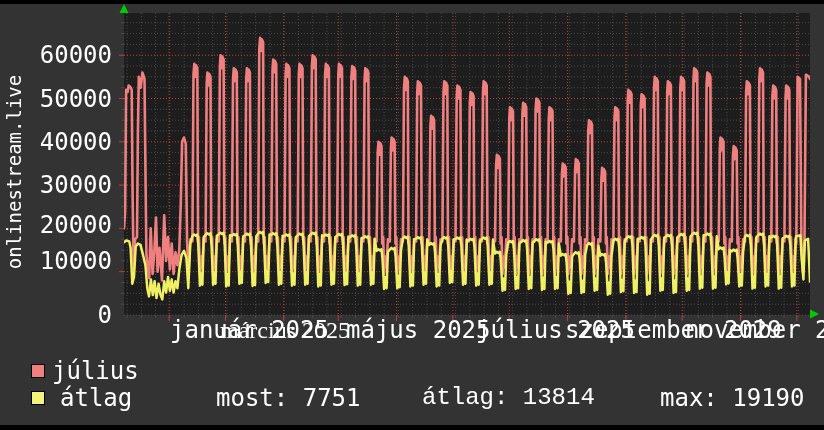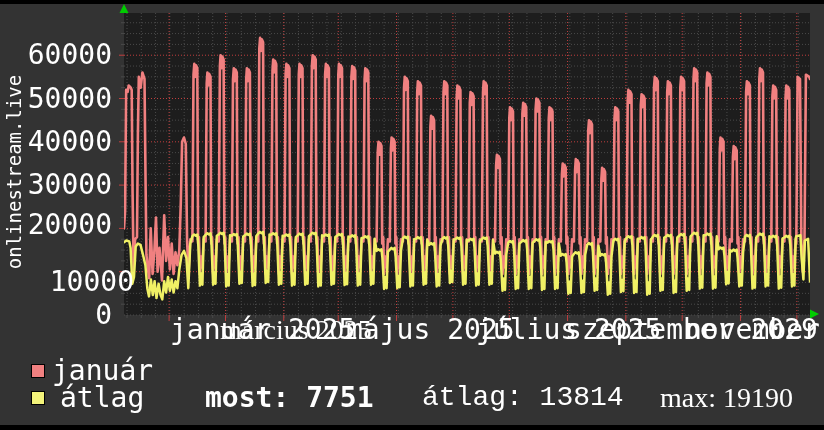--- a/index.html
+++ b/index.html
@@ -4,21 +4,21 @@
 <style>
   html,body{margin:0;padding:0;}
   body{
     width:824px;height:430px;position:relative;overflow:hidden;
     background:#000000;
     font-family:"DejaVu Sans Mono","Liberation Mono",monospace;
     color:#ffffff;
   }
   .panel{position:absolute;left:0;top:4px;width:824px;height:421px;background:#333333;}
   svg{position:absolute;left:0;top:0;}
-  .txt{position:absolute;font-size:28px;line-height:22px;white-space:pre;color:#ffffff;}
+  .txt{position:absolute;font-size:24px;line-height:22px;white-space:pre;color:#ffffff;}
   .ytick{width:112px;left:0;text-align:right;}
   .ylab{
     position:absolute;left:-96px;top:161px;width:220px;height:22px;
     font-size:19px;line-height:22px;text-align:center;white-space:pre;
     transform:rotate(-90deg);color:#ffffff;
   }
   .swatch{position:absolute;width:14px;height:14px;border:1px solid #000;box-sizing:border-box;}
 </style>
 </head>
 <body>
@@ -209,36 +209,36 @@
     <g clip-path="url(#pc)">
       <polyline points="124.0,228.4 125.1,211.1 126.1,89.9 127.6,92.0 128.7,85.5 130.8,87.7 131.7,89.9 132.6,193.8 133.6,269.5 135.1,239.2 137.0,237.1 137.9,133.2 138.8,76.9 140.7,87.7 142.4,72.5 144.5,79.0 145.6,185.1 146.4,254.4 147.7,267.4 149.2,278.2 150.7,228.4 152.6,273.9 154.3,252.2 156.0,217.6 157.6,271.7 159.5,247.9 162.0,280.4 164.2,215.4 166.1,260.9 168.0,237.1 169.9,269.5 171.7,243.6 173.6,273.9 175.5,252.2 177.4,265.2 179.3,250.1 180.8,202.4 182.1,141.8 184.0,137.5 185.8,144.0 187.1,241.4 188.5,273.9 190.3,239.2 192.4,241.4 193.5,74.7 194.3,63.9 195.2,76.9 196.0,65.2 197.3,68.2 198.1,243.6 199.0,237.1 199.9,273.9 201.1,256.5 202.2,267.4 203.7,239.2 205.6,241.4 206.7,83.4 207.4,72.5 208.4,85.5 209.1,73.8 210.5,76.9 211.2,243.6 212.1,237.1 213.1,273.9 214.2,256.5 215.3,267.4 216.8,239.2 218.7,241.4 219.9,66.0 220.6,55.2 221.5,68.2 222.3,56.5 223.6,59.5 224.4,243.6 225.3,237.1 226.2,273.9 227.4,256.5 228.5,267.4 230.0,239.2 231.9,241.4 233.0,79.0 233.8,68.2 234.7,81.2 235.5,69.5 236.8,72.5 237.5,243.6 238.5,237.1 239.4,273.9 240.5,256.5 241.7,267.4 243.2,239.2 245.0,241.4 246.2,79.0 246.9,68.2 247.9,81.2 248.6,69.5 249.9,72.5 250.7,243.6 251.6,237.1 252.6,273.9 253.7,256.5 254.8,267.4 256.3,239.2 258.2,241.4 259.3,48.7 260.1,37.9 261.0,50.9 261.8,39.2 263.1,42.2 263.8,243.6 264.8,237.1 265.7,273.9 266.8,256.5 268.0,267.4 269.5,239.2 271.3,241.4 272.5,70.4 273.2,59.5 274.2,72.5 274.9,60.8 276.2,63.9 277.0,243.6 277.9,237.1 278.9,273.9 280.0,256.5 281.1,267.4 282.6,239.2 284.5,241.4 285.6,74.7 286.4,63.9 287.3,76.9 288.1,65.2 289.4,68.2 290.1,243.6 291.1,237.1 292.0,273.9 293.2,256.5 294.3,267.4 295.8,239.2 297.7,241.4 298.8,74.7 299.5,63.9 300.5,76.9 301.2,65.2 302.5,68.2 303.3,243.6 304.2,237.1 305.2,273.9 306.3,256.5 307.4,267.4 308.9,239.2 310.8,241.4 311.9,66.0 312.7,55.2 313.6,68.2 314.4,56.5 315.7,59.5 316.5,243.6 317.4,237.1 318.3,273.9 319.5,256.5 320.6,267.4 322.1,239.2 324.0,241.4 325.1,74.7 325.9,63.9 326.8,76.9 327.5,65.2 328.9,68.2 329.6,243.6 330.6,237.1 331.5,273.9 332.6,256.5 333.7,267.4 335.3,239.2 337.1,241.4 338.3,74.7 339.0,63.9 339.9,76.9 340.7,65.2 342.0,68.2 342.8,243.6 343.7,237.1 344.6,273.9 345.8,256.5 346.9,267.4 348.4,239.2 350.3,241.4 351.4,76.9 352.2,66.0 353.1,79.0 353.9,67.3 355.2,70.4 355.9,243.6 356.9,237.1 357.8,273.9 358.9,256.5 360.1,267.4 361.6,239.2 363.4,241.4 364.6,79.0 365.3,68.2 366.3,81.2 367.0,69.5 368.3,72.5 369.1,243.6 370.0,237.1 371.0,273.9 372.1,256.5 373.2,267.4 374.7,239.2 376.6,241.4 377.7,152.6 378.5,141.8 379.4,154.8 380.2,143.1 381.5,146.1 382.2,243.6 383.2,237.1 384.1,273.9 385.2,256.5 386.4,267.4 387.9,239.2 389.8,241.4 390.9,148.3 391.6,137.5 392.6,150.5 393.3,138.8 394.6,141.8 395.4,243.6 396.3,237.1 397.3,273.9 398.4,256.5 399.5,267.4 401.0,239.2 402.9,241.4 404.0,87.7 404.8,76.9 405.7,89.9 406.5,78.2 407.8,81.2 408.5,243.6 409.5,237.1 410.4,273.9 411.6,256.5 412.7,267.4 414.2,239.2 416.1,241.4 417.2,92.0 417.9,81.2 418.9,94.2 419.6,82.5 421.0,85.5 421.7,243.6 422.6,237.1 423.6,273.9 424.7,256.5 425.8,267.4 427.3,239.2 429.2,241.4 430.4,126.7 431.1,115.8 432.0,128.8 432.8,117.1 434.1,120.2 434.9,243.6 435.8,237.1 436.7,273.9 437.9,256.5 439.0,267.4 440.5,239.2 442.4,241.4 443.5,92.0 444.3,81.2 445.2,94.2 446.0,82.5 447.3,85.5 448.0,243.6 449.0,237.1 449.9,273.9 451.0,256.5 452.2,267.4 453.7,239.2 455.5,241.4 456.7,96.3 457.4,85.5 458.4,98.5 459.1,86.8 460.4,89.9 461.2,243.6 462.1,237.1 463.1,273.9 464.2,256.5 465.3,267.4 466.8,239.2 468.7,241.4 469.8,102.8 470.6,92.0 471.5,105.0 472.3,93.3 473.6,96.3 474.3,243.6 475.3,237.1 476.2,273.9 477.3,256.5 478.5,267.4 480.0,239.2 481.8,241.4 483.0,92.0 483.7,81.2 484.7,94.2 485.4,82.5 486.7,85.5 487.5,243.6 488.4,237.1 489.4,273.9 490.5,256.5 491.6,267.4 493.1,239.2 495.0,241.4 496.1,165.6 496.9,154.8 497.8,167.8 498.6,156.1 499.9,159.1 500.6,243.6 501.6,237.1 502.5,273.9 503.6,256.5 504.8,267.4 506.3,239.2 508.2,241.4 509.3,118.0 510.0,107.2 511.0,120.2 511.7,108.5 513.0,111.5 513.8,243.6 514.7,237.1 515.7,273.9 516.8,256.5 517.9,267.4 519.4,239.2 521.3,241.4 522.4,113.7 523.2,102.8 524.1,115.8 524.9,104.1 526.2,107.2 527.0,243.6 527.9,237.1 528.8,273.9 530.0,256.5 531.1,267.4 532.6,239.2 534.5,241.4 535.6,109.3 536.4,98.5 537.3,111.5 538.0,99.8 539.4,102.8 540.1,243.6 541.1,237.1 542.0,273.9 543.1,256.5 544.2,267.4 545.7,239.2 547.6,241.4 548.8,118.0 549.5,107.2 550.4,120.2 551.2,108.5 552.5,111.5 553.3,243.6 554.2,237.1 555.1,273.9 556.3,256.5 557.4,267.4 558.9,239.2 560.8,241.4 561.9,174.3 562.7,163.5 563.6,176.4 564.4,164.8 565.7,167.8 566.4,243.6 567.4,237.1 568.3,273.9 569.4,256.5 570.6,267.4 572.1,239.2 573.9,241.4 575.1,170.0 575.8,159.1 576.8,172.1 577.5,160.4 578.8,163.5 579.6,243.6 580.5,237.1 581.5,273.9 582.6,256.5 583.7,267.4 585.2,239.2 587.1,241.4 588.2,131.0 589.0,120.2 589.9,133.2 590.7,121.5 592.0,124.5 592.7,243.6 593.7,237.1 594.6,273.9 595.7,256.5 596.9,267.4 598.4,239.2 600.3,241.4 601.4,178.6 602.1,167.8 603.1,180.8 603.8,169.1 605.1,172.1 605.9,243.6 606.8,237.1 607.8,273.9 608.9,256.5 610.0,267.4 611.5,239.2 613.4,241.4 614.5,118.0 615.3,107.2 616.2,120.2 617.0,108.5 618.3,111.5 619.0,243.6 620.0,237.1 620.9,273.9 622.1,256.5 623.2,267.4 624.7,239.2 626.6,241.4 627.7,100.7 628.4,89.9 629.4,102.8 630.1,91.2 631.5,94.2 632.2,243.6 633.1,237.1 634.1,273.9 635.2,256.5 636.3,267.4 637.8,239.2 639.7,241.4 640.8,105.0 641.6,94.2 642.5,107.2 643.3,95.5 644.6,98.5 645.4,243.6 646.3,237.1 647.2,273.9 648.4,256.5 649.5,267.4 651.0,239.2 652.9,241.4 654.0,87.7 654.8,76.9 655.7,89.9 656.4,78.2 657.8,81.2 658.5,243.6 659.5,237.1 660.4,273.9 661.5,256.5 662.7,267.4 664.2,239.2 666.0,241.4 667.2,92.0 667.9,81.2 668.9,94.2 669.6,82.5 670.9,85.5 671.7,243.6 672.6,237.1 673.6,273.9 674.7,256.5 675.8,267.4 677.3,239.2 679.2,241.4 680.3,87.7 681.1,76.9 682.0,89.9 682.8,78.2 684.1,81.2 684.8,243.6 685.8,237.1 686.7,273.9 687.8,256.5 689.0,267.4 690.5,239.2 692.3,241.4 693.5,79.0 694.2,68.2 695.2,81.2 695.9,69.5 697.2,72.5 698.0,243.6 698.9,237.1 699.9,273.9 701.0,256.5 702.1,267.4 703.6,239.2 705.5,241.4 706.6,83.4 707.4,72.5 708.3,85.5 709.1,73.8 710.4,76.9 711.1,243.6 712.1,237.1 713.0,273.9 714.1,256.5 715.3,267.4 716.8,239.2 718.7,241.4 719.8,148.3 720.5,137.5 721.5,150.5 722.2,138.8 723.5,141.8 724.3,243.6 725.2,237.1 726.2,273.9 727.3,256.5 728.4,267.4 729.9,239.2 731.8,241.4 732.9,157.0 733.7,146.1 734.6,159.1 735.4,147.4 736.7,150.5 737.5,243.6 738.4,237.1 739.3,273.9 740.5,256.5 741.6,267.4 743.1,239.2 745.0,241.4 746.1,92.0 746.9,81.2 747.8,94.2 748.5,82.5 749.9,85.5 750.6,243.6 751.5,237.1 752.5,273.9 753.6,256.5 754.7,267.4 756.2,239.2 758.1,241.4 759.3,79.0 760.0,68.2 760.9,81.2 761.7,69.5 763.0,72.5 763.8,243.6 764.7,237.1 765.6,273.9 766.8,256.5 767.9,267.4 769.4,239.2 771.3,241.4 772.4,96.3 773.2,85.5 774.1,98.5 774.9,86.8 776.2,89.9 776.9,243.6 777.9,237.1 778.8,273.9 779.9,256.5 781.1,267.4 782.6,239.2 784.4,241.4 785.6,96.3 786.3,85.5 787.3,98.5 788.0,86.8 789.3,89.9 790.1,243.6 791.0,237.1 792.0,273.9 793.1,256.5 794.2,267.4 795.7,239.2 796.3,243.6 797.6,76.9 800.0,79.0 801.4,243.6 802.7,271.7 804.5,239.2 805.9,74.7 809.2,76.9 810.0,79.0" fill="none" stroke="#f08080" stroke-width="2.6" stroke-linejoin="round" stroke-linecap="round"></polyline>
       <polyline points="124.0,242.3 126.3,240.5 129.3,241.4 130.6,247.9 132.3,283.8 134.0,276.9 135.7,246.6 137.9,243.6 140.5,244.9 143.4,256.5 145.4,265.2 147.3,288.2 149.0,296.4 150.9,279.5 152.8,295.1 154.6,281.2 156.5,298.1 158.6,283.8 160.5,294.7 162.3,299.4 164.2,281.2 166.1,292.5 168.0,276.9 169.9,290.8 171.7,279.5 173.6,292.5 175.5,281.2 177.4,288.2 179.3,269.5 181.5,255.2 184.0,250.9 186.4,257.8 188.3,288.2 190.3,243.6 192.4,236.2 194.1,234.5 195.8,235.8 197.3,234.5 198.2,243.1 199.9,285.6 201.1,273.4 202.4,284.7 203.7,237.1 205.6,234.9 207.3,233.2 209.0,234.5 210.5,233.2 211.4,241.8 213.1,284.7 214.2,272.6 215.5,283.8 216.8,235.8 218.7,234.5 220.4,232.7 222.1,234.0 223.6,232.7 224.6,241.4 226.2,286.4 227.4,274.3 228.7,285.6 230.0,235.3 231.9,235.8 233.6,234.0 235.3,235.3 236.8,234.0 237.7,242.7 239.4,283.8 240.5,271.7 241.8,283.0 243.2,236.6 245.0,235.3 246.7,233.6 248.4,234.9 249.9,233.6 250.9,242.3 252.6,286.0 253.7,273.9 255.0,285.1 256.3,236.2 258.2,233.6 259.9,231.9 261.6,233.2 263.1,231.9 264.0,240.6 265.7,283.0 266.8,270.8 268.2,282.1 269.5,234.5 271.3,234.9 273.0,233.2 274.7,234.5 276.2,233.2 277.2,241.8 278.9,284.7 280.0,272.6 281.3,283.8 282.6,235.8 284.5,236.2 286.2,234.5 287.9,235.8 289.4,234.5 290.3,243.1 292.0,285.6 293.2,273.4 294.5,284.7 295.8,237.1 297.7,235.3 299.4,233.6 301.0,234.9 302.5,233.6 303.5,242.3 305.2,284.7 306.3,272.6 307.6,283.8 308.9,236.2 310.8,234.5 312.5,232.7 314.2,234.0 315.7,232.7 316.6,241.4 318.3,286.4 319.5,274.3 320.8,285.6 322.1,235.3 324.0,236.2 325.7,234.5 327.4,235.8 328.9,234.5 329.8,243.1 331.5,284.7 332.6,272.6 333.9,283.8 335.3,237.1 337.1,235.8 338.8,234.0 340.5,235.3 342.0,234.0 343.0,242.7 344.6,285.1 345.8,273.0 347.1,284.3 348.4,236.6 350.3,237.1 352.0,235.3 353.7,236.6 355.2,235.3 356.1,244.0 357.8,285.6 358.9,273.4 360.2,284.7 361.6,237.9 363.4,237.9 365.1,236.2 366.8,237.5 368.3,236.2 369.3,244.9 371.0,284.7 372.1,272.6 373.4,283.8 374.7,238.8 376.6,250.9 378.3,249.2 380.0,250.5 381.5,249.2 382.4,257.8 384.1,289.0 385.2,276.9 386.6,288.2 387.9,251.8 389.8,249.6 391.4,247.9 393.1,249.2 394.6,247.9 395.6,256.5 397.3,288.2 398.4,276.0 399.7,287.3 401.0,250.5 402.9,238.4 404.6,236.6 406.3,237.9 407.8,236.6 408.7,245.3 410.4,286.4 411.6,274.3 412.9,285.6 414.2,239.2 416.1,238.8 417.8,237.1 419.4,238.4 421.0,237.1 421.9,245.7 423.6,284.7 424.7,272.6 426.0,283.8 427.3,239.7 429.2,244.9 430.9,243.1 432.6,244.4 434.1,243.1 435.0,251.8 436.7,286.4 437.9,274.3 439.2,285.6 440.5,245.7 442.4,238.8 444.1,237.1 445.8,238.4 447.3,237.1 448.2,245.7 449.9,283.0 451.0,270.8 452.3,282.1 453.7,239.7 455.5,239.2 457.2,237.5 458.9,238.8 460.4,237.5 461.4,246.2 463.1,284.7 464.2,272.6 465.5,283.8 466.8,240.1 468.7,240.5 470.4,238.8 472.1,240.1 473.6,238.8 474.5,247.5 476.2,285.6 477.3,273.4 478.7,284.7 480.0,241.4 481.8,239.2 483.5,237.5 485.2,238.8 486.7,237.5 487.7,246.2 489.4,284.7 490.5,272.6 491.8,283.8 493.1,240.1 495.0,253.5 496.7,251.8 498.4,253.1 499.9,251.8 500.8,260.4 502.5,290.8 503.6,278.6 505.0,289.9 506.3,254.4 508.2,242.7 509.9,241.0 511.5,242.3 513.0,241.0 514.0,249.6 515.7,289.0 516.8,276.9 518.1,288.2 519.4,243.6 521.3,241.8 523.0,240.1 524.7,241.4 526.2,240.1 527.1,248.8 528.8,289.0 530.0,276.9 531.3,288.2 532.6,242.7 534.5,241.0 536.2,239.2 537.9,240.5 539.4,239.2 540.3,247.9 542.0,289.9 543.1,277.8 544.4,289.0 545.7,241.8 547.6,242.7 549.3,241.0 551.0,242.3 552.5,241.0 553.5,249.6 555.1,289.0 556.3,276.9 557.6,288.2 558.9,243.6 560.8,255.7 562.5,254.0 564.2,255.2 565.7,254.0 566.6,262.6 568.3,293.8 569.4,281.7 570.7,292.9 572.1,256.5 573.9,254.0 575.6,252.2 577.3,253.5 578.8,252.2 579.8,260.9 581.5,292.9 582.6,280.8 583.9,292.1 585.2,254.8 587.1,244.9 588.8,243.1 590.5,244.4 592.0,243.1 592.9,251.8 594.6,290.8 595.7,278.6 597.1,289.9 598.4,245.7 600.3,255.7 601.9,254.0 603.6,255.2 605.1,254.0 606.1,262.6 607.8,294.7 608.9,282.5 610.2,293.8 611.5,256.5 613.4,240.5 615.1,238.8 616.8,240.1 618.3,238.8 619.2,247.5 620.9,292.1 622.1,279.9 623.4,291.2 624.7,241.4 626.6,237.9 628.3,236.2 629.9,237.5 631.5,236.2 632.4,244.9 634.1,292.9 635.2,280.8 636.5,292.1 637.8,238.8 639.7,238.8 641.4,237.1 643.1,238.4 644.6,237.1 645.5,245.7 647.2,294.7 648.4,282.5 649.7,293.8 651.0,239.7 652.9,236.6 654.6,234.9 656.3,236.2 657.8,234.9 658.7,243.6 660.4,290.8 661.5,278.6 662.8,289.9 664.2,237.5 666.0,236.6 667.7,234.9 669.4,236.2 670.9,234.9 671.9,243.6 673.6,292.9 674.7,280.8 676.0,292.1 677.3,237.5 679.2,235.8 680.9,234.0 682.6,235.3 684.1,234.0 685.0,242.7 686.7,290.8 687.8,278.6 689.2,289.9 690.5,236.6 692.3,234.5 694.0,232.7 695.7,234.0 697.2,232.7 698.2,241.4 699.9,288.6 701.0,276.5 702.3,287.7 703.6,235.3 705.5,235.3 707.2,233.6 708.9,234.9 710.4,233.6 711.3,242.3 713.0,288.6 714.1,276.5 715.5,287.7 716.8,236.2 718.7,249.2 720.4,247.5 722.0,248.8 723.5,247.5 724.5,256.1 726.2,284.3 727.3,272.1 728.6,283.4 729.9,250.1 731.8,251.4 733.5,249.6 735.2,250.9 736.7,249.6 737.6,258.3 739.3,286.4 740.5,274.3 741.8,285.6 743.1,252.2 745.0,236.6 746.7,234.9 748.4,236.2 749.9,234.9 750.8,243.6 752.5,288.6 753.6,276.5 754.9,287.7 756.2,237.5 758.1,235.3 759.8,233.6 761.5,234.9 763.0,233.6 764.0,242.3 765.6,286.4 766.8,274.3 768.1,285.6 769.4,236.2 771.3,237.5 773.0,235.8 774.7,237.1 776.2,235.8 777.1,244.4 778.8,288.6 779.9,276.5 781.2,287.7 782.6,238.4 784.4,237.5 786.1,235.8 787.8,237.1 789.3,235.8 790.3,244.4 792.0,286.4 793.1,274.3 794.4,285.6 795.7,238.4 796.3,236.2 800.4,235.3 801.7,258.7 803.4,279.5 804.9,240.5 808.1,238.8 809.4,267.4 810.0,281.4" fill="none" stroke="#f0f065" stroke-width="2.5" stroke-linejoin="round" stroke-linecap="round"></polyline>
     </g>
     <polygon points="124,4 119.5,13 128.5,13" fill="#00cc00"></polygon>
     <polygon points="819,314 810,309.5 810,318.5" fill="#00cc00"></polygon>
   </svg>
 
 <div>
     <div class="txt ytick" style="top: 304px;">0</div>
-    <div class="txt ytick" style="top: 271px; margin-left: 22px;">10000</div>
+    <div class="txt ytick" style="top: 250px;">10000</div>
     <div class="txt ytick" style="top: 214px;">20000</div>
     <div class="txt ytick" style="top: 174.108px;">30000</div>
     <div class="txt ytick" style="top: 130.81px;">40000</div>
     <div class="txt ytick" style="top: 87.5125px;">50000</div>
     <div class="txt ytick" style="top: 44.2151px;">60000</div>
   </div>
 <div>
     <div class="txt" style="left: 130px; top: 319px; margin-left: 40px;">január 2025</div>
     <div class="txt" style="left: 220px; top: 319px; font-family: Liberation Serif, serif;">március 2025</div>
     <div class="txt" style="left: 346px; top: 319px;">május 2025</div>
     <div class="txt" style="left: 445px; top: 319px; margin-left: 31px;">július 2025</div>
     <div class="txt" style="left: 565px; top: 319px;">szeptember 2029</div>
     <div class="txt" style="left: 685px; top: 319px;">november 2025</div>
   </div>
 <div>
     <div class="swatch" style="left: 31px; top: 364px; background: rgb(240, 128, 128);"></div>
-    <div class="txt" style="left: 52px; top: 360px;">január</div>
+    <div class="txt" style="left: 52px; top: 360px;">július</div>
     <div class="swatch" style="left: 31px; top: 391px; background: rgb(243, 243, 122);"></div>
     <div class="txt" style="left: 60px; top: 387px;">átlag</div>
-    <div class="txt" style="left: 205px; top: 387px; font-weight: bold;">most: 7751</div>
+    <div class="txt" style="left: 216px; top: 387px;">most: 7751</div>
     <div class="txt" style="left: 422px; top: 387px; font-family: Liberation Mono, monospace;">átlag: 13814</div>
-    <div class="txt" style="left: 660px; top: 387px; font-family: Liberation Serif, serif;">max: 19190</div>
+    <div class="txt" style="left: 660px; top: 387px;">max: 19190</div>
   </div>
 
 </body></html>

